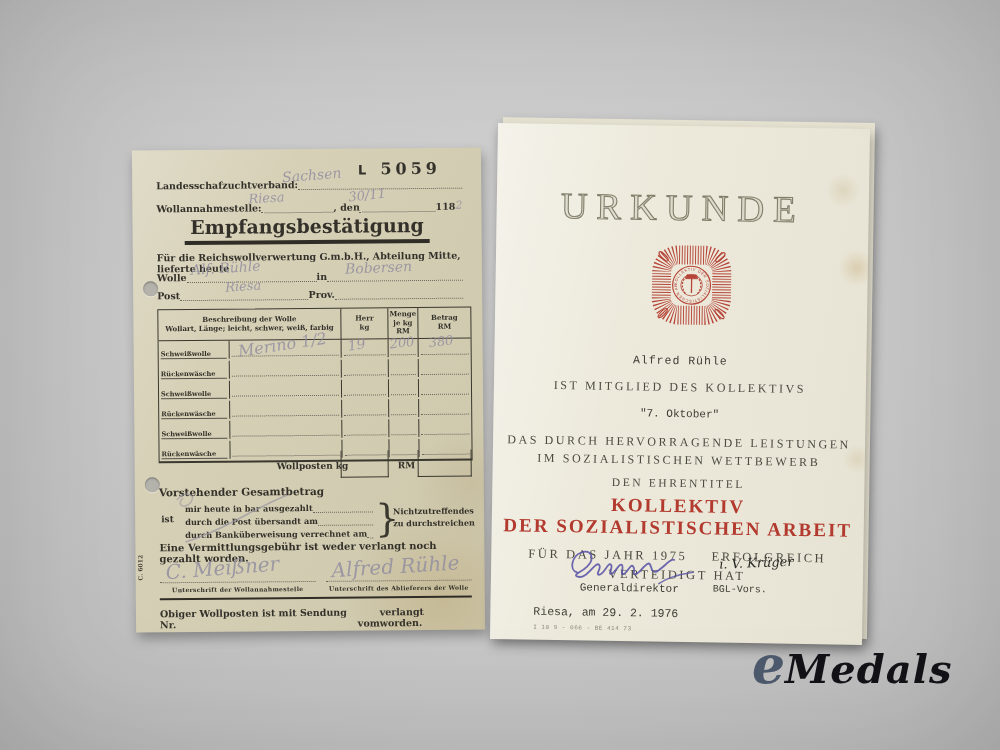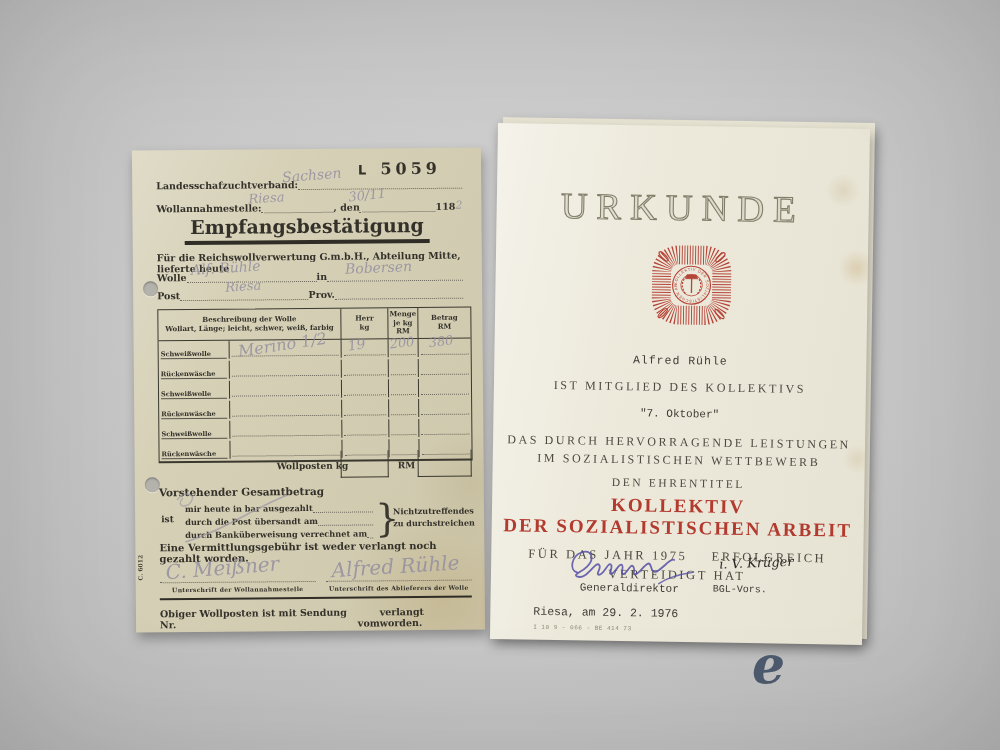--- a/index.html
+++ b/index.html
@@ -360,15 +360,16 @@
 
     <div class="abs tw" style="left:89px;top:457px;font-size:11px">Generaldirektor</div>
     <div class="abs tw" style="left:222px;top:457px;font-size:10px">BGL-Vors.</div>
 
     <div class="abs tw" style="left:43px;top:481px;font-size:11.5px">Riesa, am 29. 2. 1976</div>
     <div class="abs tw" style="left:43px;top:500px;font-size:6px;color:#8d8975;letter-spacing:.5px">I 10 9 - 066 - BE 414 73</div>
   </div>
 
   <div id="wm">
     <span class="e">e</span>
+    <span class="m">Medals</span>
   </div>
 
 </div>
 
 </body></html>

